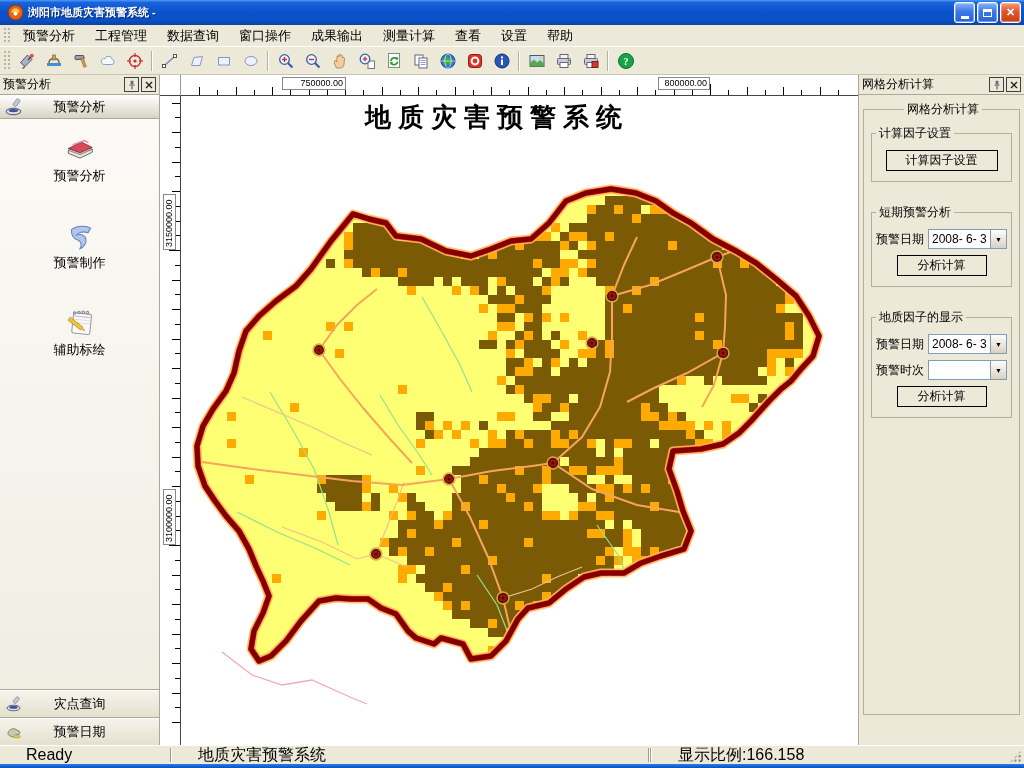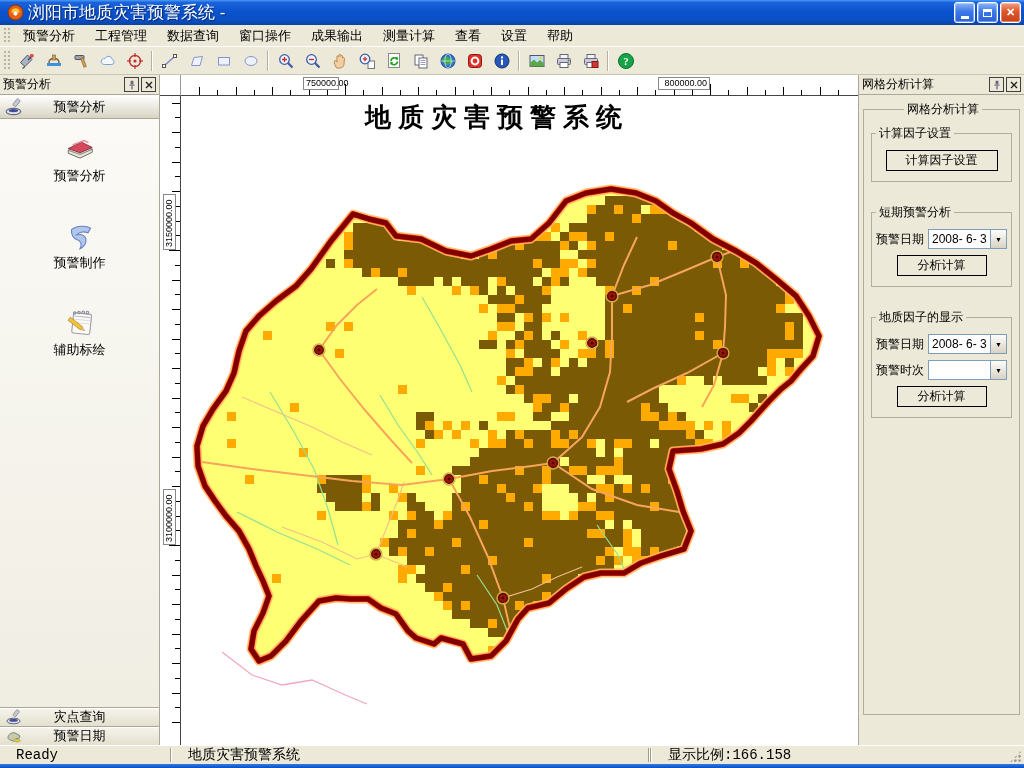--- a/index.html
+++ b/index.html
@@ -4,21 +4,21 @@
 <style>
   *{box-sizing:border-box;margin:0;padding:0;}
   html,body{width:1024px;height:768px;overflow:hidden;}
   body{font-family:"Liberation Sans","DejaVu Sans",sans-serif;background:#ECE9D8;position:relative;font-size:12px;color:#000;}
 
   
   .titlebar{position:absolute;top:0;left:0;right:0;height:25px;
     background:linear-gradient(180deg,#4A9AF5 0%,#1A63DC 10%,#0A53CC 45%,#0A50C6 80%,#0A42A2 100%);
     display:flex;align-items:center;padding:0 3px;}
   .app-icon{width:17px;height:17px;margin:0 4px;}
-  .title-text{color:#fff;font-weight:normal;font-size:17px;text-shadow:1px 1px 1px #09246a;flex:1;}
+  .title-text{color:#fff;font-weight:bold;font-size:11px;text-shadow:1px 1px 1px #09246a;flex:1;}
   .win-btn{width:21px;height:21px;margin-left:2px;border-radius:3px;border:1px solid #fff;
     display:flex;align-items:center;justify-content:center;color:#fff;font-size:11px;font-weight:bold;
     background:linear-gradient(#8AB5F8,#3C78E8 45%,#2B63D6);box-shadow:inset 0 0 0 1px rgba(255,255,255,.35);}
   .win-btn.close{background:linear-gradient(#F2A083,#E0552B 45%,#C84318);}
   .glyph-min{width:8px;height:3px;background:#fff;margin-top:9px;}
   .glyph-restore{width:9px;height:8px;border:1.5px solid #fff;border-top-width:3px;}
 
   
   .menubar{position:absolute;top:25px;left:0;right:0;height:22px;background:#ECE9D8;
     display:flex;align-items:center;border-bottom:1px solid #fff;}
@@ -43,21 +43,21 @@
   .lp-section{height:24px;display:flex;align-items:center;background:linear-gradient(#FFFFFF,#D8D4C4);
     border-bottom:1px solid #aca899;position:relative;}
   .lp-section .sec-icon{width:18px;height:18px;margin-left:5px;}
   .lp-section .sec-label{position:absolute;left:0;right:0;text-align:center;font-size:13px;}
   .lp-body{flex:1;background:linear-gradient(180deg,#FBFAF6,#F0EEE3);padding-top:12px;overflow:hidden;}
   .lp-item{width:100%;display:flex;flex-direction:column;align-items:center;margin-bottom:33px;cursor:default;}
   .lp-item-icon{width:34px;height:34px;}
   .lp-item-icon svg{width:34px;height:34px;}
   .lp-item-label{font-size:13px;margin-top:2px;}
   .lp-bottom{}
-  .lp-bar{height:19px;border-top:1px solid #aca899;background:linear-gradient(#F6F4EC,#E4E0CE);
+  .lp-bar{height:28px;border-top:1px solid #aca899;background:linear-gradient(#F6F4EC,#E4E0CE);
     display:flex;align-items:center;position:relative;box-shadow:inset 0 1px 0 #fff;}
   .lp-bar .bar-icon{width:16px;height:16px;margin-left:6px;}
   .lp-bar .bar-label{position:absolute;left:0;right:0;text-align:center;font-size:13px;}
 
   
   .map-area{width:698px;position:relative;background:#fff;overflow:hidden;}
   .h-ruler{position:absolute;top:0;left:0;right:0;height:21px;background:#fff;border-bottom:1px solid #444;z-index:3;}
   .v-ruler{position:absolute;top:0;bottom:0;left:0;width:21px;background:#fff;border-right:1px solid #444;z-index:3;}
   .ruler-corner{position:absolute;top:0;left:0;width:21px;height:21px;background:#fff;border-right:1px solid #999;border-bottom:1px solid #444;z-index:4;}
   .h-tick{position:absolute;bottom:0;width:1px;background:#000;}
@@ -85,21 +85,21 @@
   .combo{flex:1;display:flex;height:20px;border:1px solid #7F9DB9;background:#fff;}
   .combo .val{flex:1;font-size:12px;padding:2px 2px 0 3px;white-space:nowrap;overflow:hidden;}
   .combo .arrow{width:16px;border-left:1px solid #7F9DB9;background:linear-gradient(#FDFDFB,#D8D2C2);
     display:flex;align-items:center;justify-content:center;font-size:7px;color:#000;}
   .factor-box{border:1px solid #b2ae9c;margin:18px 6px 10px;padding:14px 0 4px;position:relative;}
   .factor-head{position:absolute;top:-11px;left:50%;transform:translateX(-50%);width:118px;height:21px;
     background:#ECE9D8;border:1px solid #000;font-size:12px;font-family:inherit;padding:0;}
 
   
   .statusbar{position:absolute;top:745px;left:0;right:0;height:19px;background:#ECE9D8;display:flex;align-items:center;border-top:1px solid #fff;}
-  .sb-pane{font-size:14px;padding:0 16px;height:100%;display:flex;align-items:center;white-space:nowrap;overflow:hidden;font-family:Liberation Mono, monospace;}
+  .sb-pane{font-size:16px;padding:0 26px;height:100%;display:flex;align-items:center;white-space:nowrap;overflow:hidden;}
   .sb-sep{width:2px;height:14px;border-left:1px solid #9f9b8a;border-right:1px solid #fff;}
   .sb-ready{width:170px;}
   .sb-system{width:476px;}
   .sb-coords{width:282px;}
   .sb-scale{flex:1;}
   .sb-grip{width:13px;height:13px;margin:0 2px 1px 0;align-self:flex-end;
     background-image:radial-gradient(circle at 2px 2px,#9a968a 1.1px,transparent 1.4px);background-size:4.3px 4.3px;
     clip-path:polygon(100% 0,100% 100%,0 100%);}
   .bottom-frame{position:absolute;top:764px;left:0;right:0;height:4px;background:linear-gradient(#2E7BE8,#0A4FC0);}
 </style>
@@ -419,21 +419,21 @@
         <div class="h-tick" style="left: 513.5px; height: 8px;"></div>
         <div class="h-tick" style="left: 531.75px; height: 5px;"></div>
         <div class="h-tick" style="left: 550px; height: 11px;"></div>
         <div class="h-tick" style="left: 568.25px; height: 5px;"></div>
         <div class="h-tick" style="left: 586.5px; height: 8px;"></div>
         <div class="h-tick" style="left: 604.75px; height: 5px;"></div>
         <div class="h-tick" style="left: 623px; height: 8px;"></div>
         <div class="h-tick" style="left: 641.25px; height: 5px;"></div>
         <div class="h-tick" style="left: 659.5px; height: 8px;"></div>
         <div class="h-tick" style="left: 677.75px; height: 5px;"></div>
-        <span class="h-label" style="left: 143px; width: 36px;">750000.00</span>
+        <span class="h-label" style="left: 122px; width: 64px;">750000.00</span>
         <span class="h-label" style="left: 498px; width: 52px;">800000.00</span>
       </div>
     <div class="v-ruler" id="v-ruler">
         <div class="v-tick" style="top: 27.5px; width: 8px; left: 12px;"></div>
         <div class="v-tick" style="top: 42.25px; width: 5px; left: 15px;"></div>
         <div class="v-tick" style="top: 57px; width: 8px; left: 12px;"></div>
         <div class="v-tick" style="top: 71.75px; width: 5px; left: 15px;"></div>
         <div class="v-tick" style="top: 86.5px; width: 8px; left: 12px;"></div>
         <div class="v-tick" style="top: 101.25px; width: 5px; left: 15px;"></div>
         <div class="v-tick" style="top: 116px; width: 8px; left: 12px;"></div>

